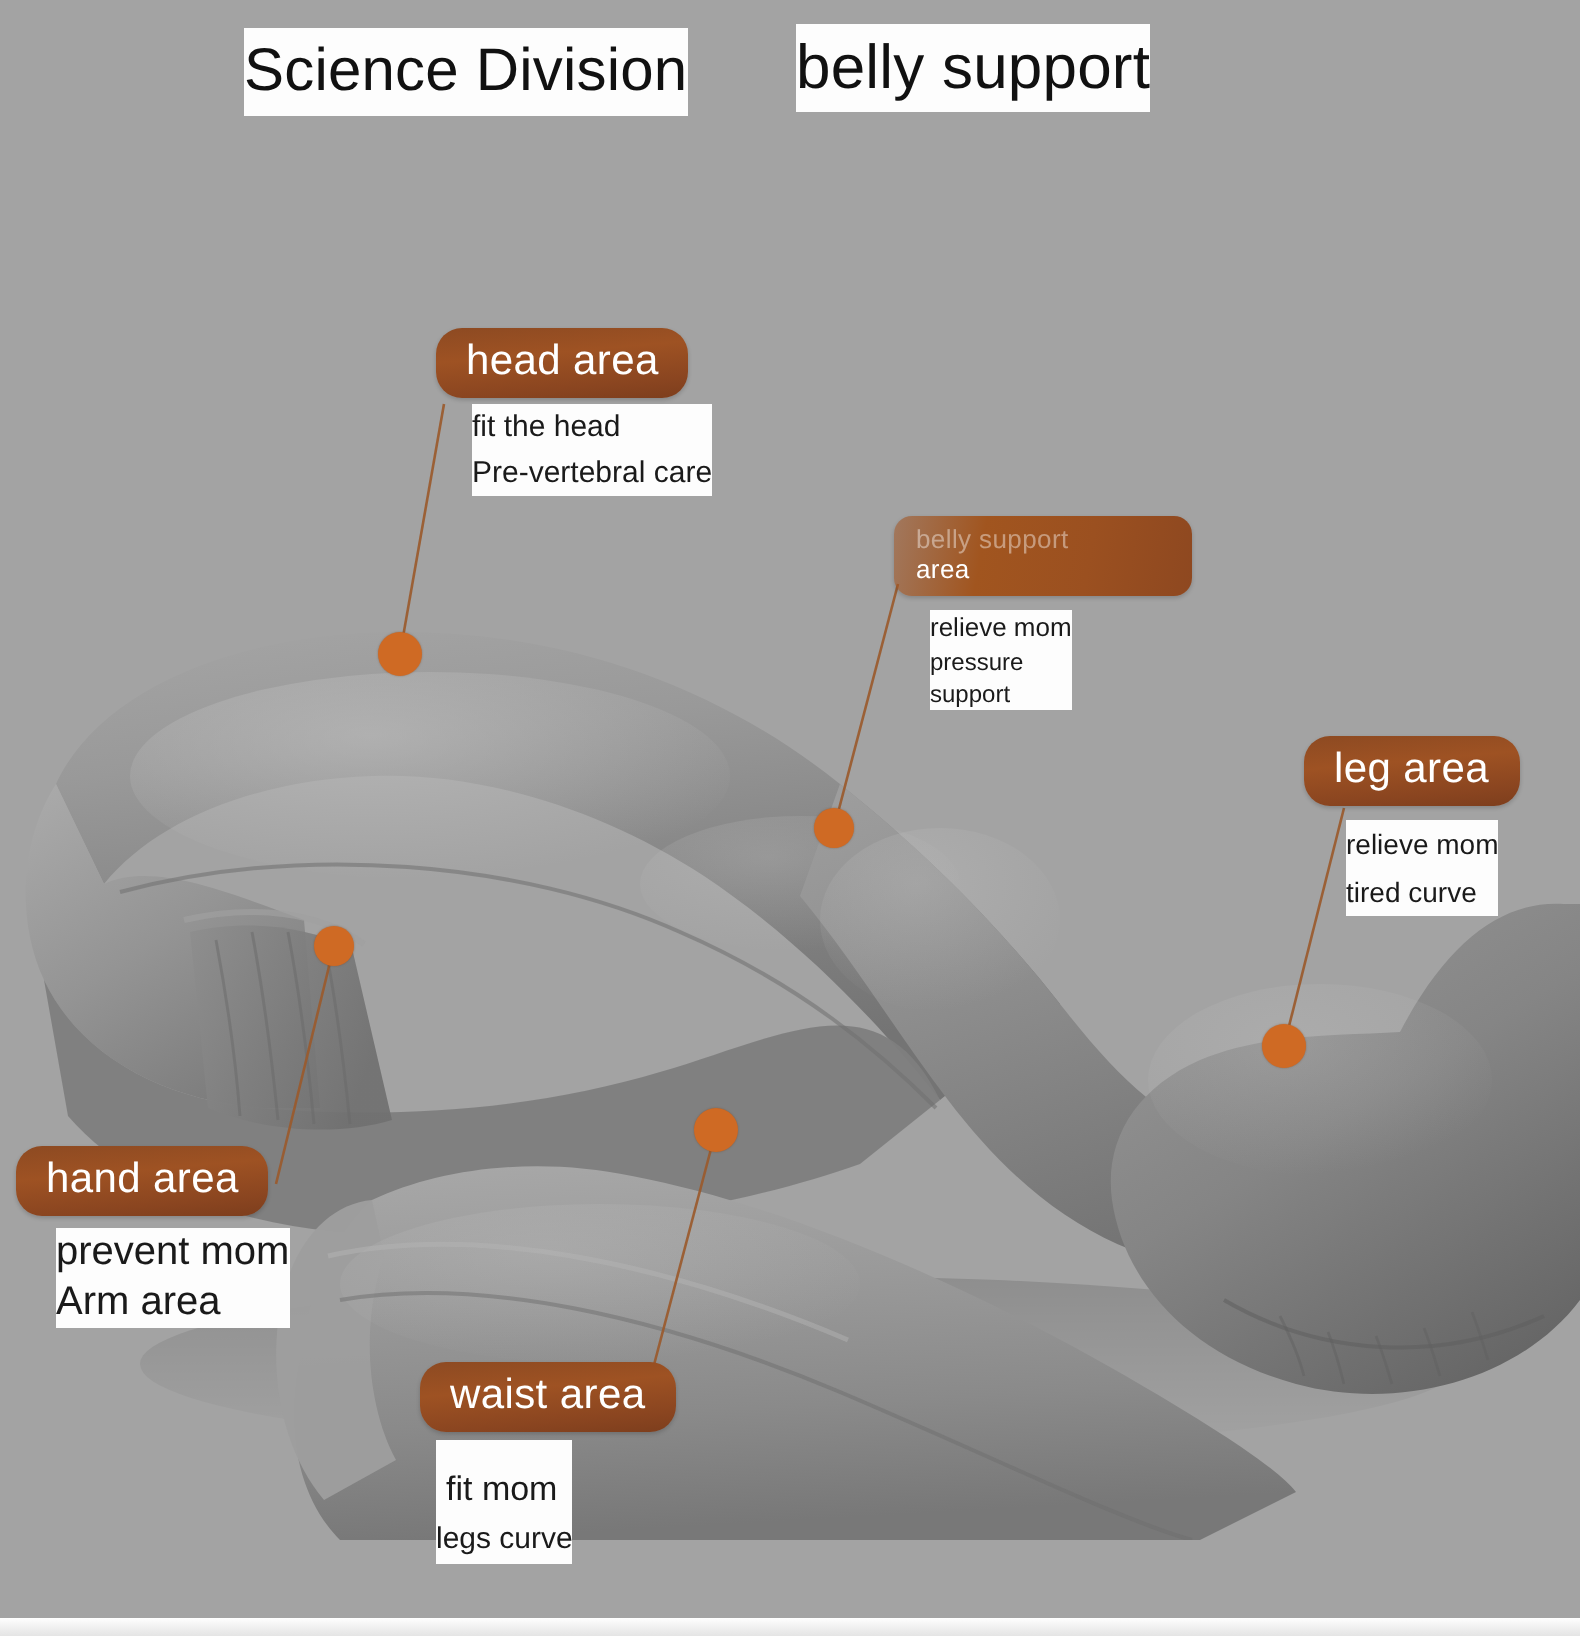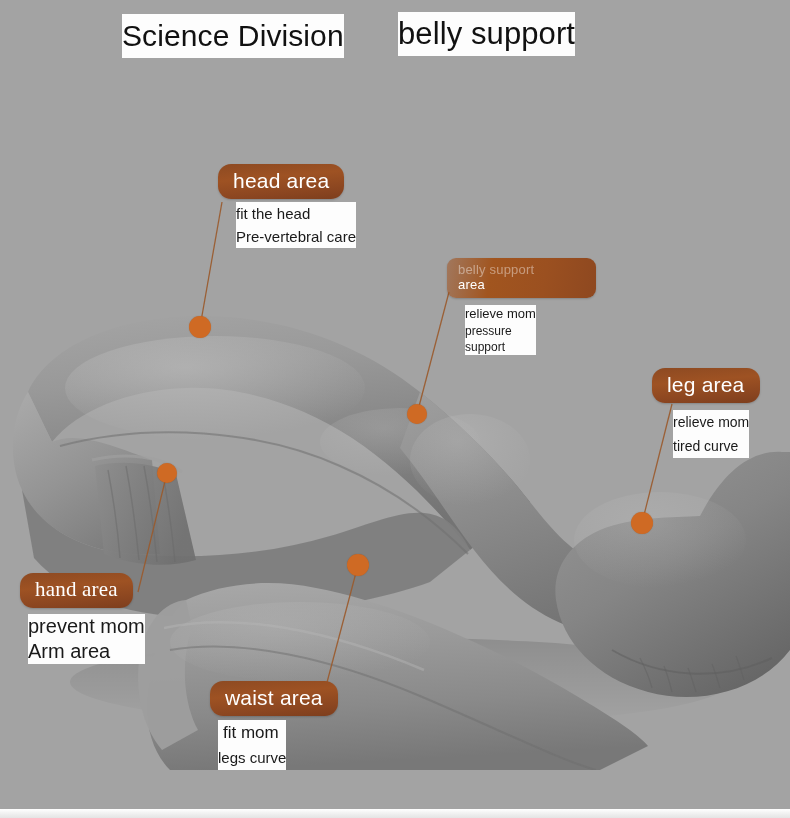--- a/index.html
+++ b/index.html
@@ -108,21 +108,21 @@
   .desc-line {
     display: block;
   }
 
   .desc-head { left: 236px; top: 202px; font-size: 15px; line-height: 23px; }
   .desc-belly { left: 465px; top: 305px; font-size: 12px; line-height: 16px; }
   .desc-belly .desc-line:first-child { font-size: 13px; line-height: 18px; }
   .desc-leg { left: 673px; top: 410px; font-size: 14px; line-height: 24px; }
   .desc-hand { left: 28px; top: 614px; font-size: 20px; line-height: 25px; }
   .desc-waist { left: 218px; top: 720px; font-size: 15px; line-height: 25px; }
-  .desc-waist .desc-line:first-child { font-size: 17px; margin-left: 5px; }
+  .desc-waist .desc-line:first-child { font-size: 17px; margin-left: 5px; margin-top: 12px; }
 
   .dot {
     position: absolute;
     border-radius: 50%;
     background: #cf6a24;
     box-shadow: 0 0 1px rgba(120,60,20,0.5);
   }
 
   .leader-svg {
     position: absolute;
@@ -336,21 +336,21 @@
 
   <div class="callout">
     <div class="badge" style="left:652px; top:368px;">leg area</div>
     <div class="desc desc-leg">
       <span class="desc-line">relieve mom</span>
       <span class="desc-line">tired curve</span>
     </div>
   </div>
 
   <div class="callout">
-    <div class="badge" style="left:20px; top:573px;font-family:Liberation Serif, serif;">hand area</div>
+    <div class="badge" style="left:8px; top:573px;">hand area</div>
     <div class="desc desc-hand">
       <span class="desc-line">prevent mom</span>
       <span class="desc-line">Arm area</span>
     </div>
   </div>
 
   <div class="callout">
     <div class="badge" style="left:210px; top:681px;">waist area</div>
     <div class="desc desc-waist">
       <span class="desc-line">fit mom</span>

